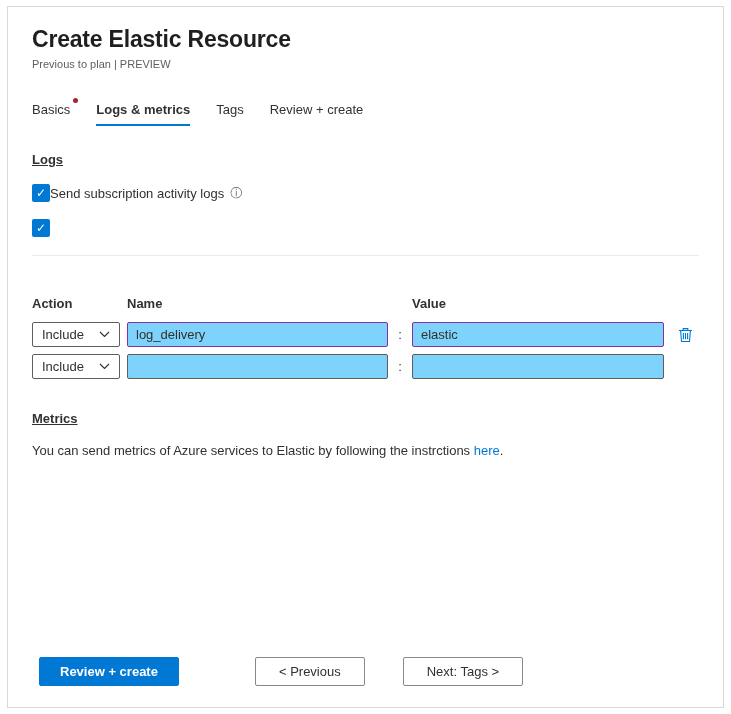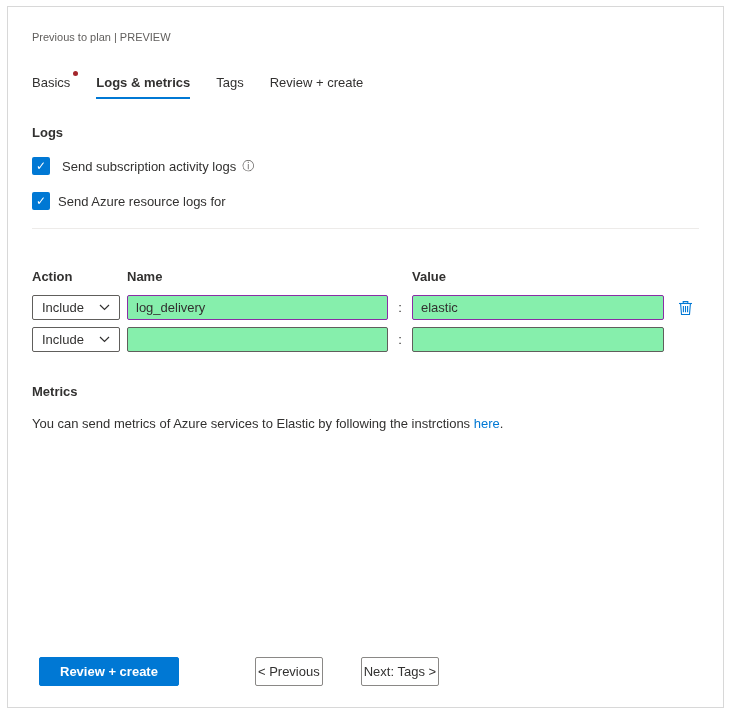--- a/index.html
+++ b/index.html
@@ -30,31 +30,31 @@
 
   
   .tabs{display:flex;gap:26px;margin-top:32px;align-items:flex-start;}
   .tab{font-size:13px;color:var(--text);padding-bottom:9px;position:relative;cursor:pointer;white-space:nowrap;}
   .tab.active{font-weight:700;border-bottom:2px solid var(--accent);padding-bottom:7px;}
   .error-dot{
     position:absolute;top:-4px;right:-8px;width:5px;height:5px;border-radius:50%;
     background:var(--error-dot);
   }
 
-  .section-heading{font-weight:700;font-size:13px;margin-top:26px;}
+  .section-heading{font-weight:700;font-size:13px;margin-top:26px;text-decoration:underline;}
   .body-text{margin-top:17px;font-size:13px;color:var(--text);}
 
   
   .check-row{display:flex;align-items:flex-start;margin-top:17px;}
   .checkbox{
     width:18px;height:18px;border-radius:2px;background:var(--accent);
     color:#fff;display:flex;align-items:center;justify-content:center;
     font-size:12px;flex:0 0 auto;cursor:pointer;line-height:1;
   }
-  .check-label{margin-left:12px;padding-top:2px;}
+  .check-label{margin-left:0;padding-top:2px;}
   .check-label-group{margin-left:8px;padding-top:2px;}
   .link{color:var(--accent);text-decoration:none;cursor:pointer;}
   .info-icon{
     display:inline-block;margin-left:6px;color:var(--text-muted);font-size:12px;
     cursor:pointer;line-height:1;vertical-align:-1px;
   }
   .link-line{margin-top:6px;}
 
   
   .tag-table{margin-top:18px;border-top:1px solid var(--divider);padding-top:12px;}
@@ -65,48 +65,49 @@
   }
   .tag-header{font-weight:700;margin-bottom:11px;margin-top:28px;}
   .tag-row{margin-bottom:7px;}
   .dropdown{
     height:25px;border:1px solid var(--input-border);border-radius:2px;background:#fff;
     display:flex;align-items:center;justify-content:space-between;
     padding:0 9px;cursor:pointer;font-size:13px;
   }
   .text-input{
     height:25px;width:100%;border:1px solid var(--input-border);border-radius:2px;
-    padding:0 8px;font-size:13px;font-family:inherit;color:var(--text);outline:none;background:#86efac;
+    padding:0 8px;font-size:13px;font-family:inherit;color:var(--text);outline:none;background:#7dd3fc;
   }
   .text-input.modified{border-color:var(--modified-border);}
   .colon{text-align:center;color:var(--text);}
   .trash-btn{
     background:none;border:none;padding:2px;cursor:pointer;display:flex;
     align-items:center;justify-content:center;
   }
 
   
   .footer{position:absolute;left:31px;bottom:21px;display:flex;align-items:center;}
   .btn{
     font-family:inherit;font-size:13px;border-radius:2px;cursor:pointer;
-    padding:6px 2px;height:29px;display:inline-flex;align-items:center;
+    padding:6px 23px;height:29px;display:inline-flex;align-items:center;
   }
   .btn-primary{
     background:var(--accent);border:1px solid var(--accent);color:#fff;font-weight:600;
     padding:6px 20px;
   }
   .btn-secondary{background:#fff;border:1px solid #8a8886;color:var(--text);}
   .btn-previous{margin-left:76px;}
   .btn-next{margin-left:38px;}
 </style>
 </head>
 <body>
 
 <div class="frame">
 
+  <h1 class="page-title">Create Elastic Resource</h1>
   <div class="page-subtitle">Previous to plan | PREVIEW</div>
 
   <nav class="tabs">
     <div class="tab">
       <span>Basics</span>
       <span class="error-dot"></span>
     </div>
     <div class="tab active">Logs &amp; metrics</div>
     <div class="tab">Tags</div>
     <div class="tab">Review + create</div>
@@ -121,21 +122,20 @@
     </span>
     <span class="check-label">Send subscription activity logs</span>
     <span class="info-icon" style="padding-top:3px;">ⓘ</span>
   </div>
 
   <div class="check-row">
     <span class="checkbox">
       <span>✓</span>
     </span>
     <div class="check-label-group">
-      <div>Send Azure resource logs for</div>
     </div>
   </div>
 
 
   <div class="tag-table">
     <div class="tag-grid tag-header">
       <div>Action</div>
       <div>Name</div>
       <div></div>
       <div>Value</div>

